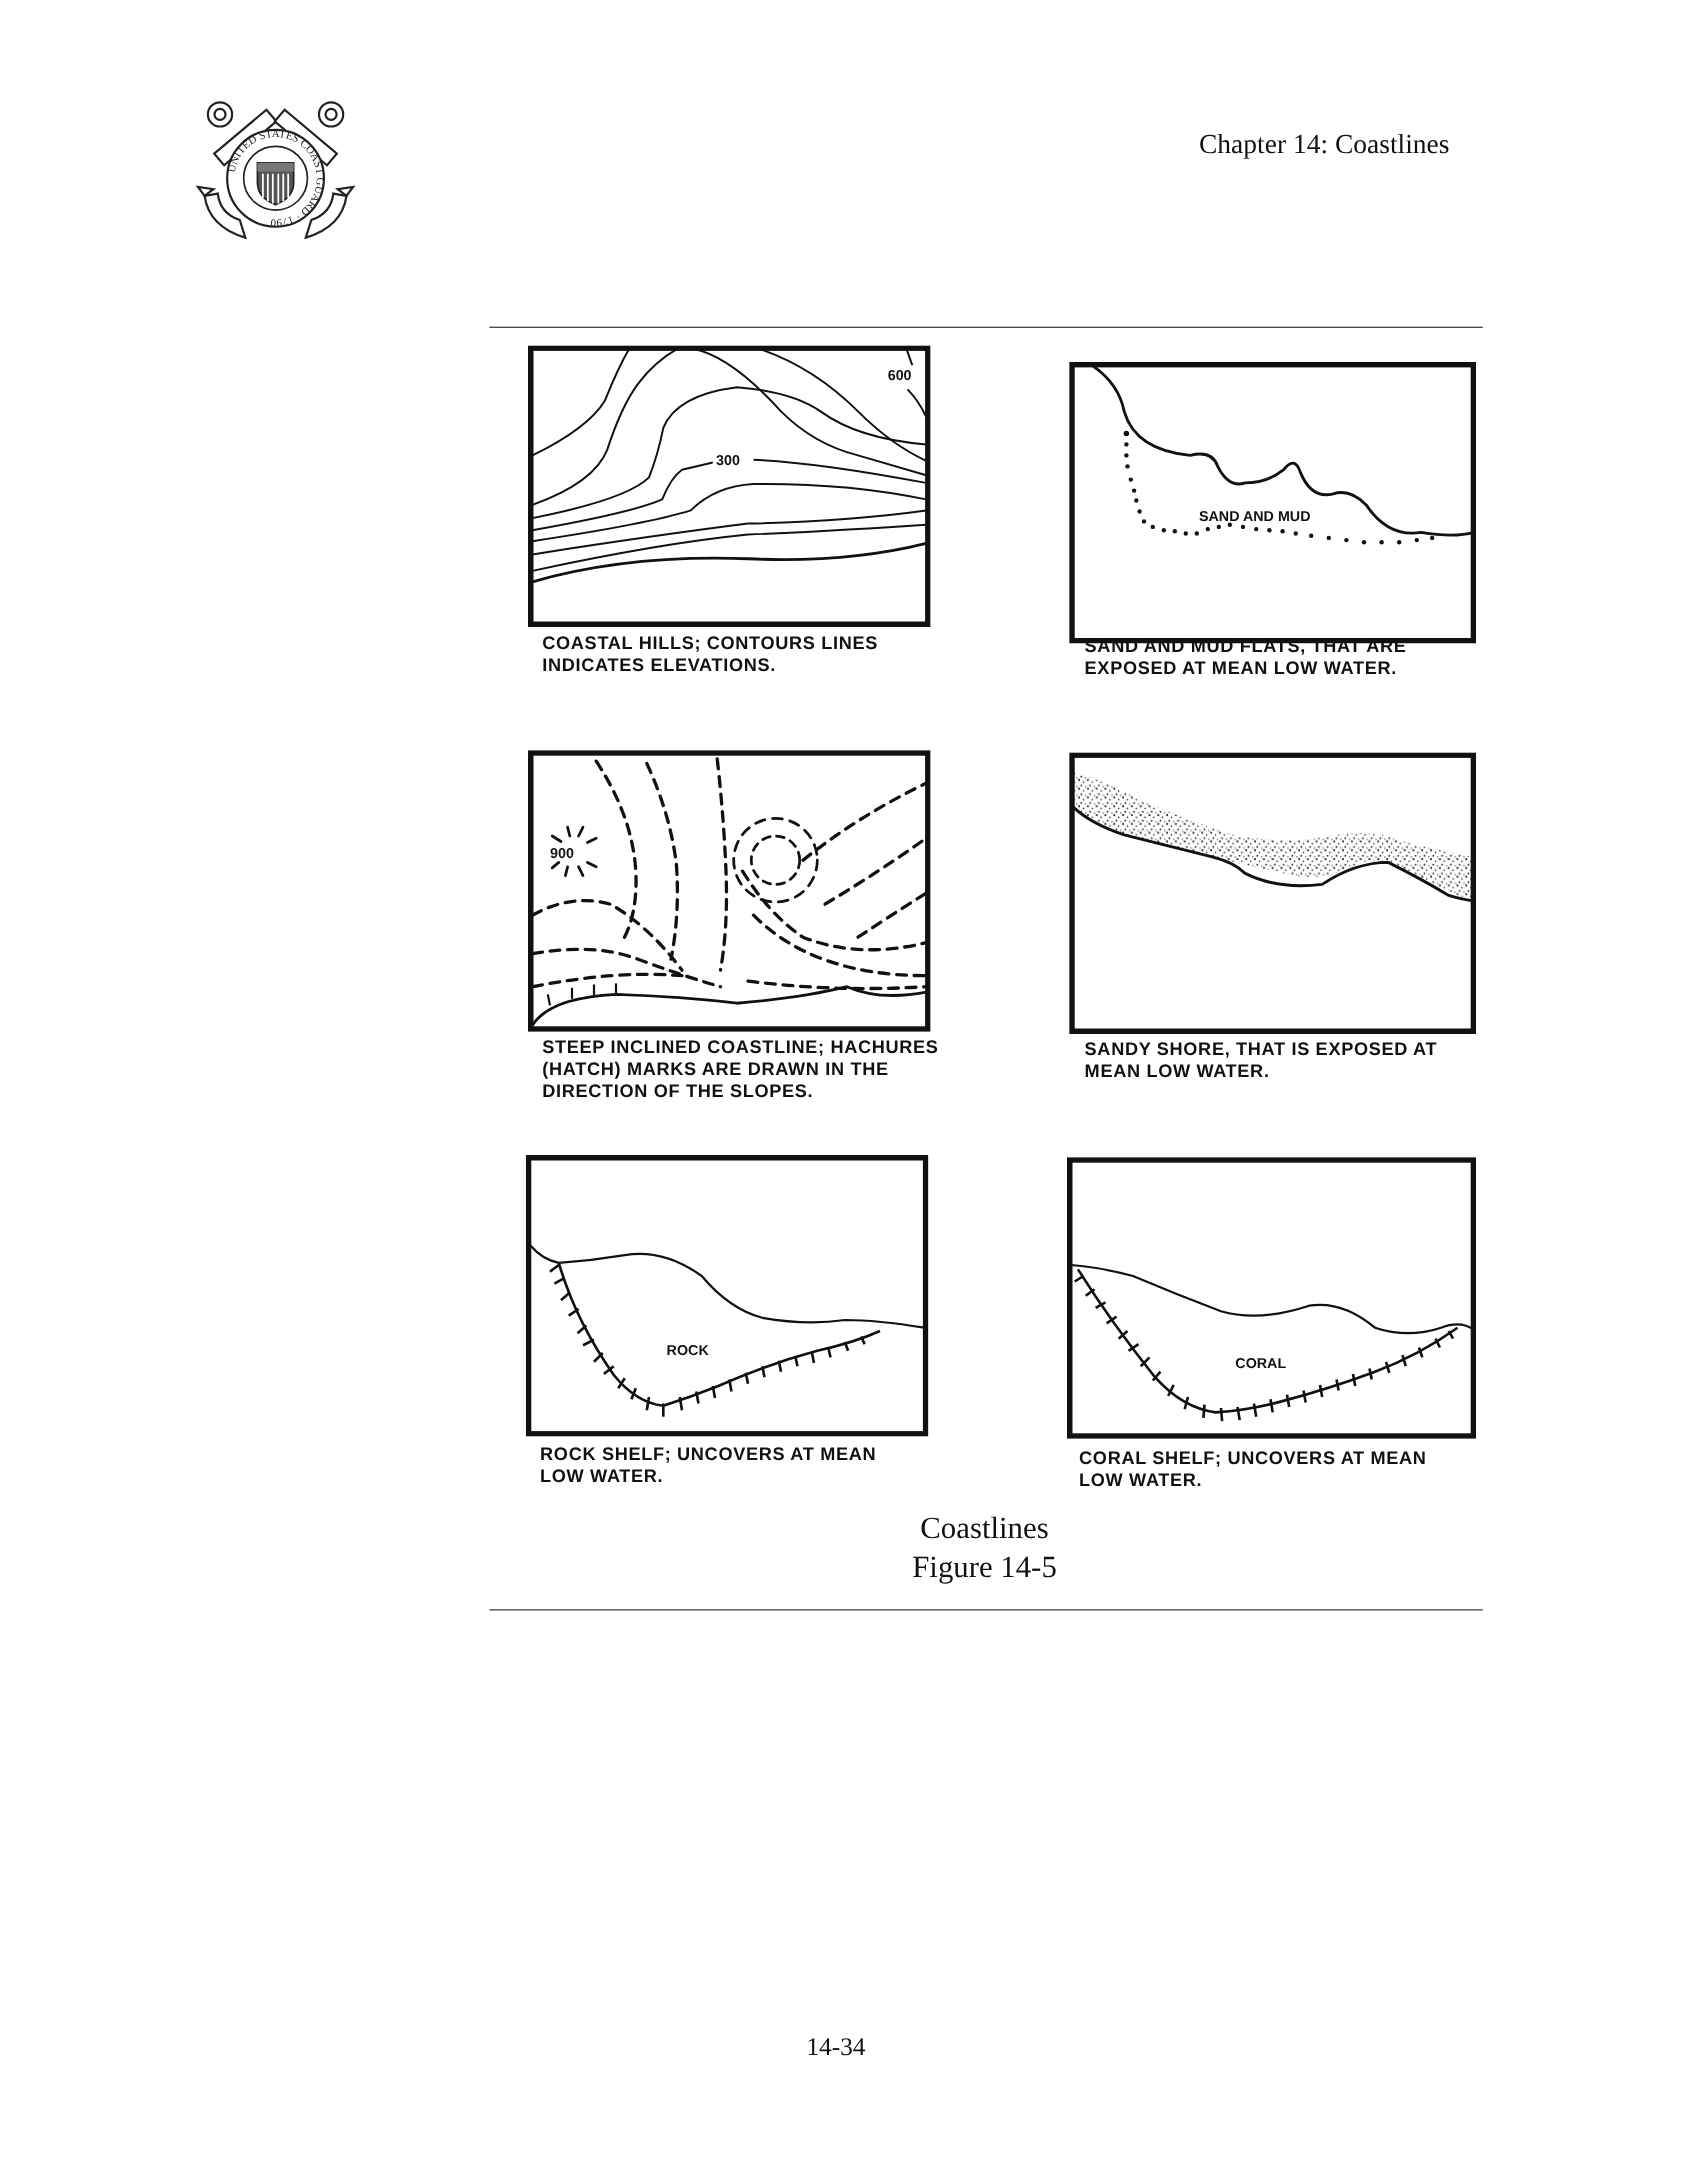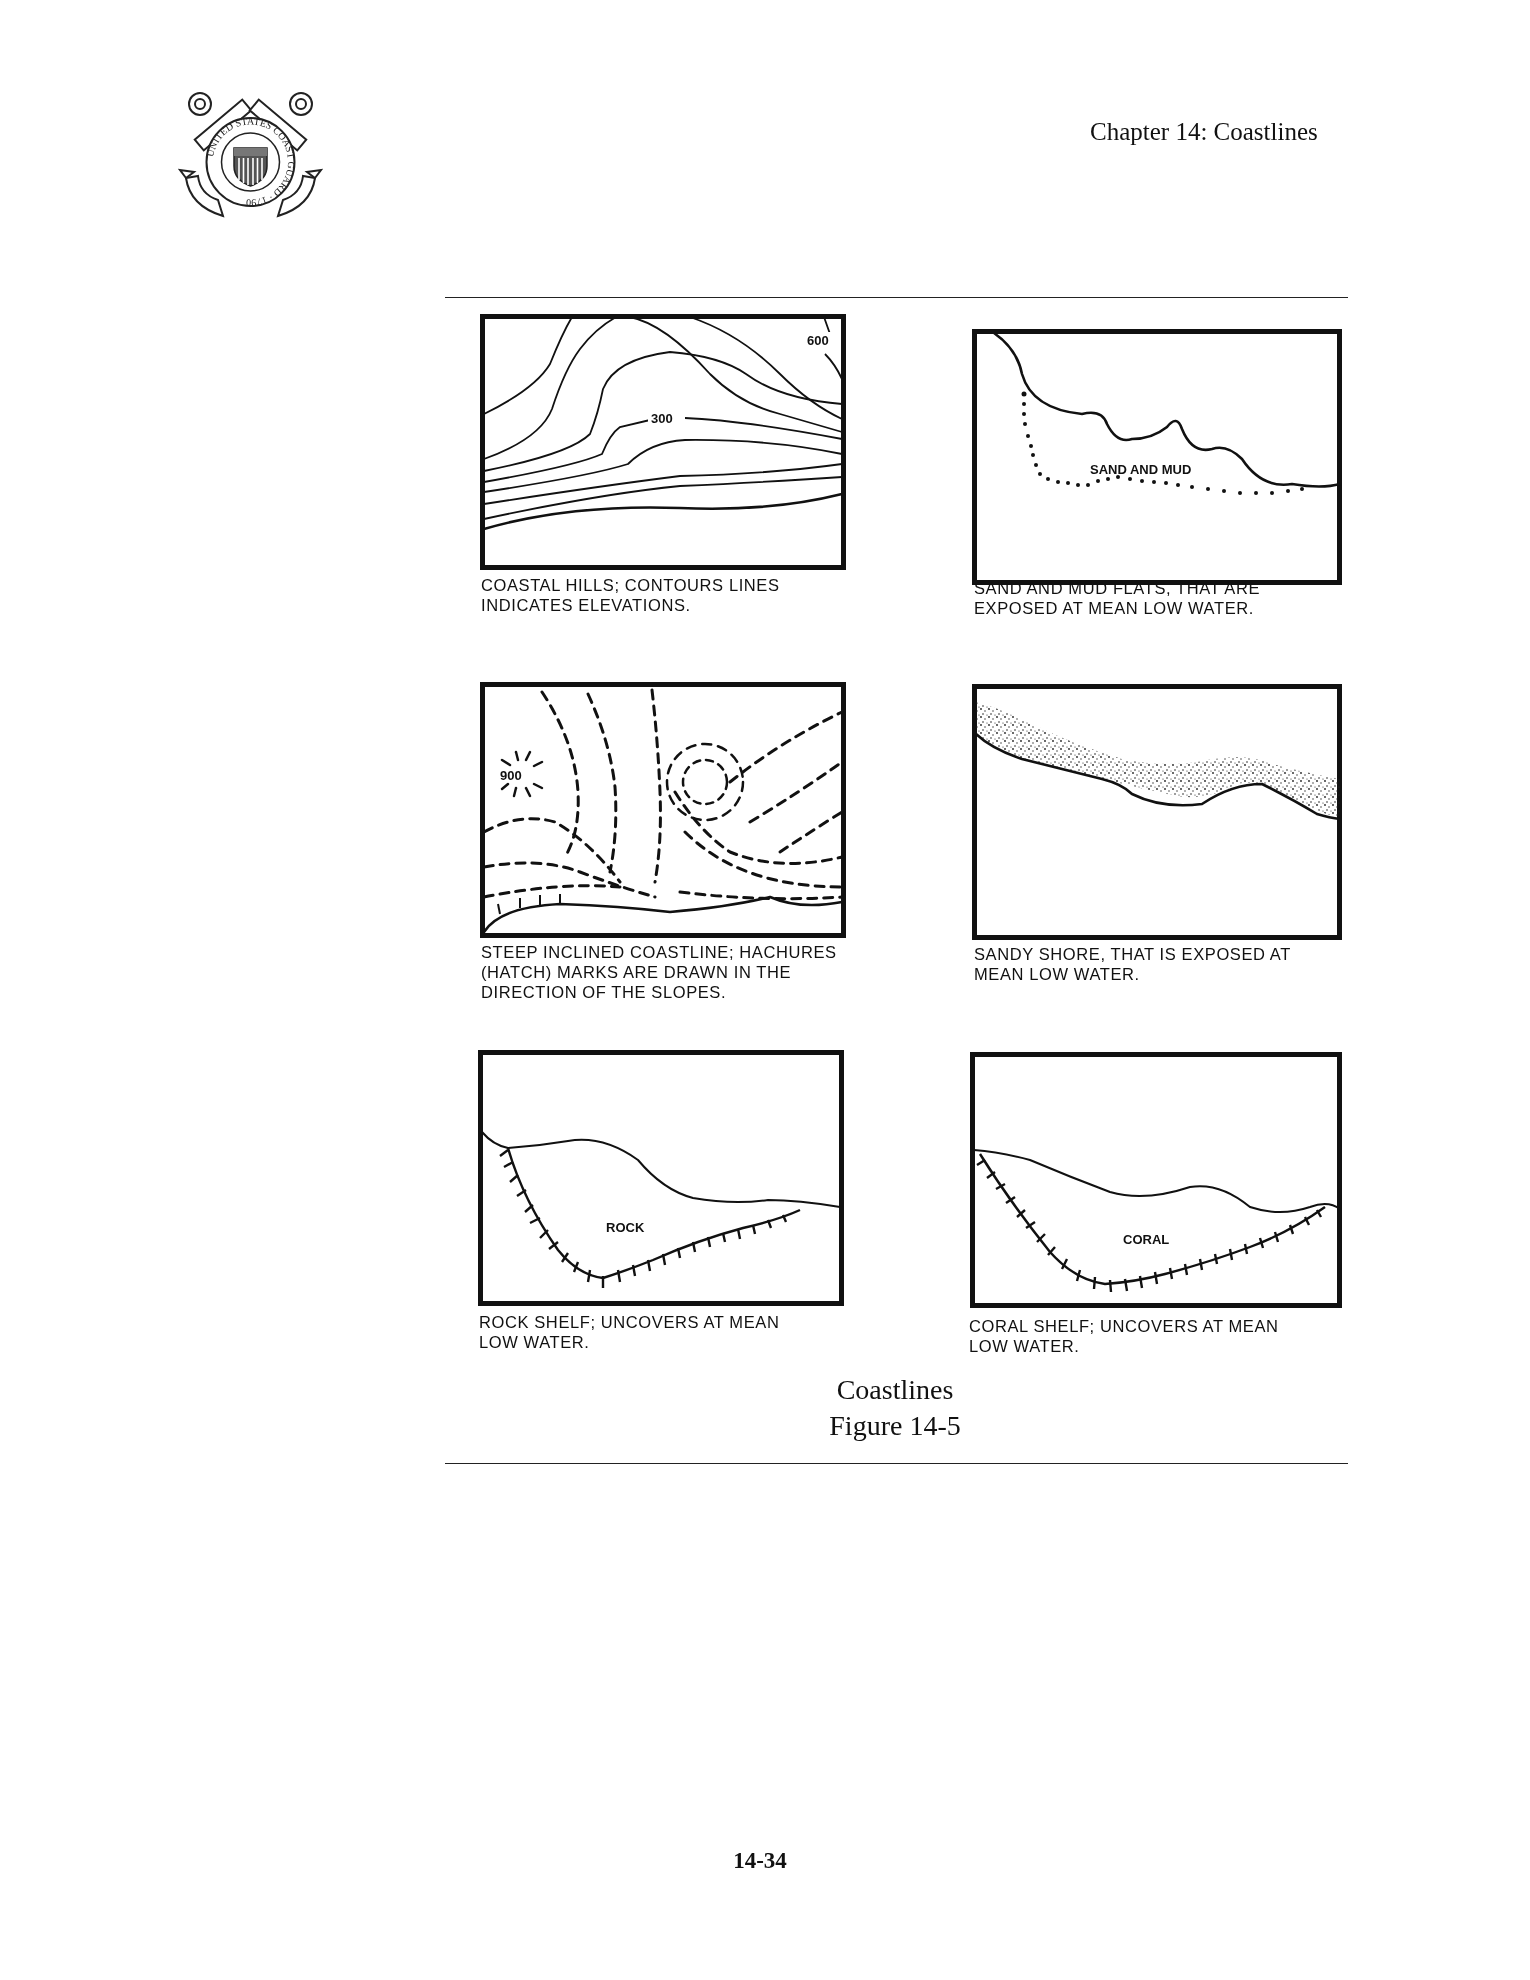--- a/index.html
+++ b/index.html
@@ -10,29 +10,29 @@
   .logo { position: absolute; left: 178px; top: 88px; width: 145px; height: 135px; }
   .chapter { position: absolute; left: 1090px; top: 118px; font-size: 25px; white-space: nowrap; }
 
   .rule { position: absolute; left: 445px; width: 903px; height: 0; border-top: 1.5px solid #222; }
   .rule.top { top: 297px; }
   .rule.bottom { top: 1463px; }
 
   .panel { position: absolute; }
   .panel svg { position: absolute; left: 0; top: 0; }
   .caption {
-    position: absolute; font-weight: normal; font-size: 16.5px; line-height: 20px;
-    letter-spacing: 0.6px; white-space: pre; color: #111;
+    position: absolute; font-weight: bold; font-size: 16.5px; line-height: 20px;
+    letter-spacing: 0.6px; white-space: pre; color: #111; margin-left: 12px;
   }
 
   .fig-title { position: absolute; left: 0; width: 1530px; text-align: center; font-size: 28px; }
   .fig-title.t1 { top: 1374px; left: 745px; width: 300px; }
   .fig-title.t2 { top: 1410px; left: 745px; width: 300px; }
 
-  .page-number { position: absolute; top: 1848px; left: 700px; width: 120px; text-align: center; font-size: 23px; font-weight: bold; }
+  .page-number { position: absolute; top: 1848px; left: 700px; width: 120px; text-align: center; font-size: 23px; }
 
   .lbl { font-family: "Liberation Sans", "DejaVu Sans", sans-serif; font-weight: bold; font-size: 13px; fill: #111; }
 </style>
 </head>
 <body>
 
 <div class="logo">
   <svg width="145" height="135" viewBox="0 0 145 135">
 
     <g stroke="#222" stroke-width="2" fill="#fff">

